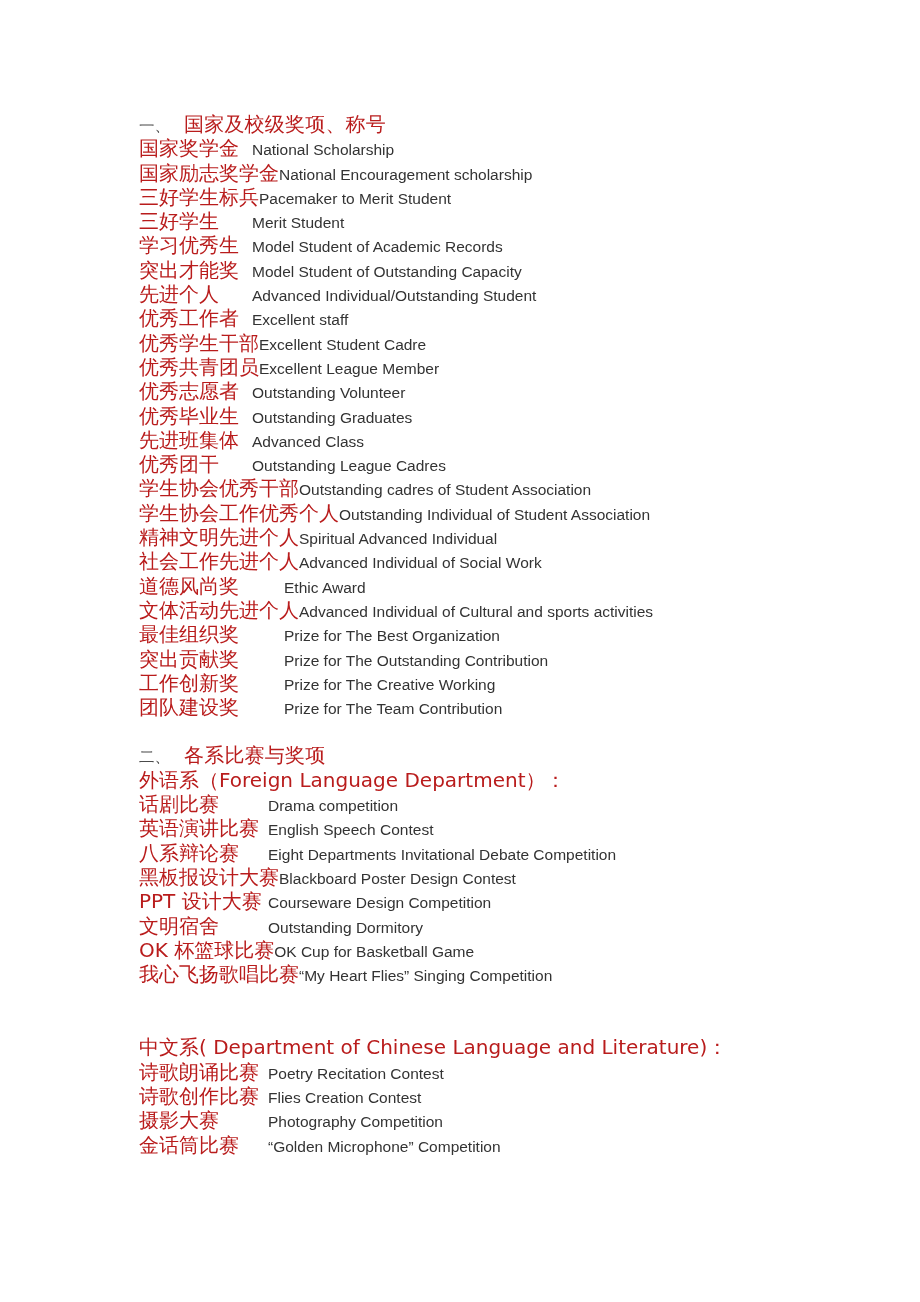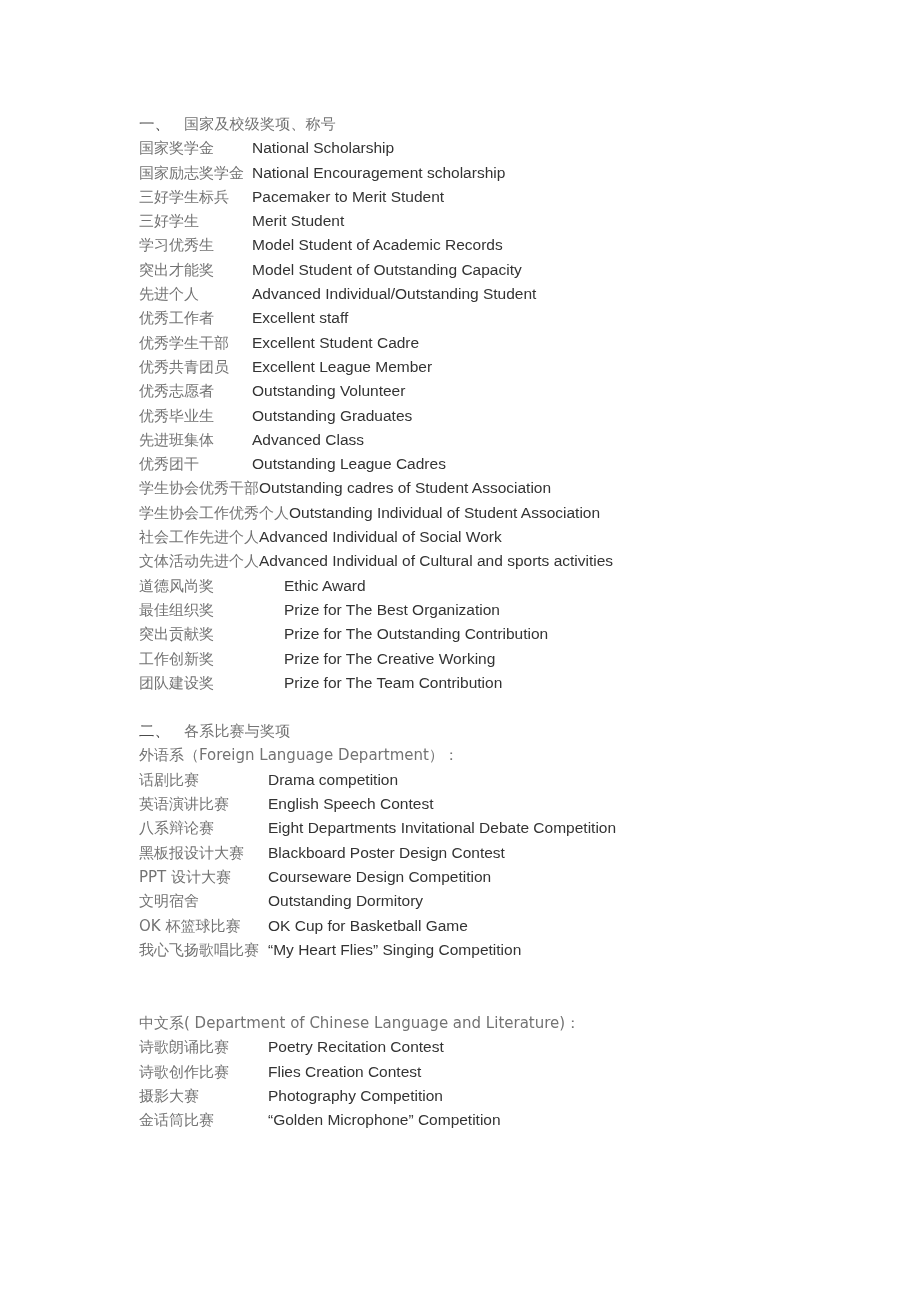--- a/index.html
+++ b/index.html
@@ -32,22 +32,22 @@
     display: flex;
     align-items: baseline;
     white-space: pre;
   }
   .line.blank {
     height: 24.3px;
   }
   .zh {
     display: inline-block;
     font-family: "DejaVu Sans", "Liberation Sans", sans-serif;
-    font-size: 15px;
-    color: #737373;
+    font-size: 20px;
+    color: #b91c1c;
   }
   .en {
     display: inline-block;
     font-family: "Liberation Sans", "DejaVu Sans", sans-serif;
     font-size: 15.5px;
     color: #333333;
   }
   .heading .zh {
     letter-spacing: 0.2px;
   }
@@ -78,23 +78,24 @@
       <div class="line"><span class="zh col-zh" style="min-width: 113px;">先进个人</span><span class="en">Advanced Individual/Outstanding Student</span></div>
       <div class="line"><span class="zh col-zh" style="min-width: 113px;">优秀工作者</span><span class="en">Excellent staff</span></div>
       <div class="line"><span class="zh col-zh" style="min-width: 113px;">优秀学生干部</span><span class="en">Excellent Student Cadre</span></div>
       <div class="line"><span class="zh col-zh" style="min-width: 113px;">优秀共青团员</span><span class="en">Excellent League Member</span></div>
       <div class="line"><span class="zh col-zh" style="min-width: 113px;">优秀志愿者</span><span class="en">Outstanding Volunteer</span></div>
       <div class="line"><span class="zh col-zh" style="min-width: 113px;">优秀毕业生</span><span class="en">Outstanding Graduates</span></div>
       <div class="line"><span class="zh col-zh" style="min-width: 113px;">先进班集体</span><span class="en">Advanced Class</span></div>
       <div class="line"><span class="zh col-zh" style="min-width: 113px;">优秀团干</span><span class="en">Outstanding League Cadres</span></div>
       <div class="line"><span class="zh col-zh" style="min-width: 113px;">学生协会优秀干部</span><span class="en">Outstanding cadres of Student Association</span></div>
       <div class="line"><span class="zh col-zh" style="min-width: 113px;">学生协会工作优秀个人</span><span class="en">Outstanding Individual of Student Association</span></div>
+      <div class="line"><span class="zh col-zh" style="min-width: 113px;">精神文明先进个人</span><span class="en">Spiritual Advanced Individual</span></div>
       <div class="line"><span class="zh col-zh" style="min-width: 113px; font-family: Liberation Serif, serif;">社会工作先进个人</span><span class="en">Advanced Individual of Social Work</span></div>
+      <div class="line"><span class="zh col-zh" style="min-width: 145px;">道德风尚奖</span><span class="en">Ethic Award</span></div>
       <div class="line"><span class="zh col-zh" style="min-width: 113px;">文体活动先进个人</span><span class="en">Advanced Individual of Cultural and sports activities</span></div>
-      <div class="line"><span class="zh col-zh" style="min-width: 145px;">道德风尚奖</span><span class="en">Ethic Award</span></div>
       <div class="line"><span class="zh col-zh" style="min-width: 145px;">最佳组织奖</span><span class="en">Prize for The Best Organization</span></div>
       <div class="line"><span class="zh col-zh" style="min-width: 145px;">突出贡献奖</span><span class="en">Prize for The Outstanding Contribution</span></div>
       <div class="line"><span class="zh col-zh" style="min-width: 145px;">工作创新奖</span><span class="en">Prize for The Creative Working</span></div>
       <div class="line"><span class="zh col-zh" style="min-width: 145px;">团队建设奖</span><span class="en">Prize for The Team Contribution</span></div>
       <div class="line blank" style="height: 24px;"></div>
       <div class="line heading"><span class="heading-num" style="display: inline-block; width: 45px;">二、</span><span class="zh">各系比赛与奖项</span></div>
       <div class="line"><span class="zh">外语系（Foreign Language Department）：</span></div>
       <div class="line"><span class="zh col-zh" style="min-width: 129px;">话剧比赛</span><span class="en">Drama competition</span></div>
       <div class="line"><span class="zh col-zh" style="min-width: 129px;">英语演讲比赛</span><span class="en">English Speech Contest</span></div>
       <div class="line"><span class="zh col-zh" style="min-width: 129px;">八系辩论赛</span><span class="en">Eight Departments Invitational Debate Competition</span></div>

